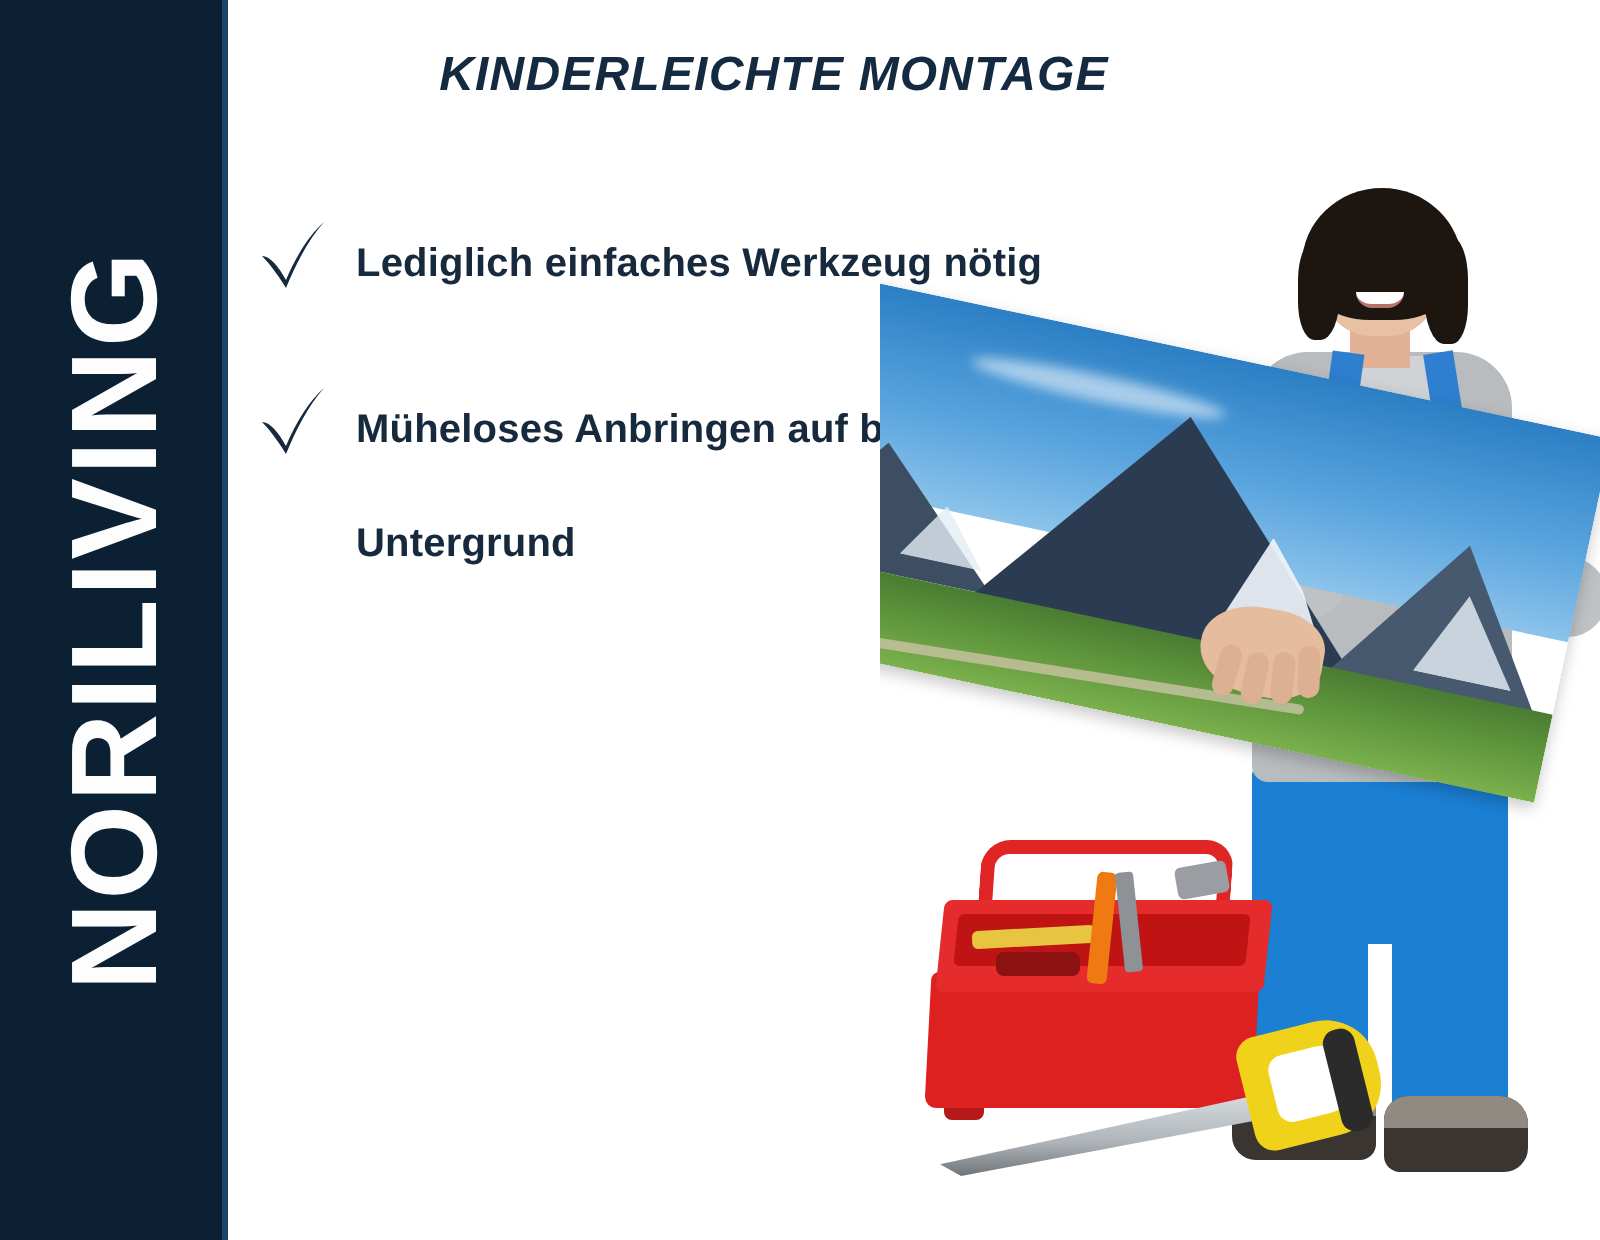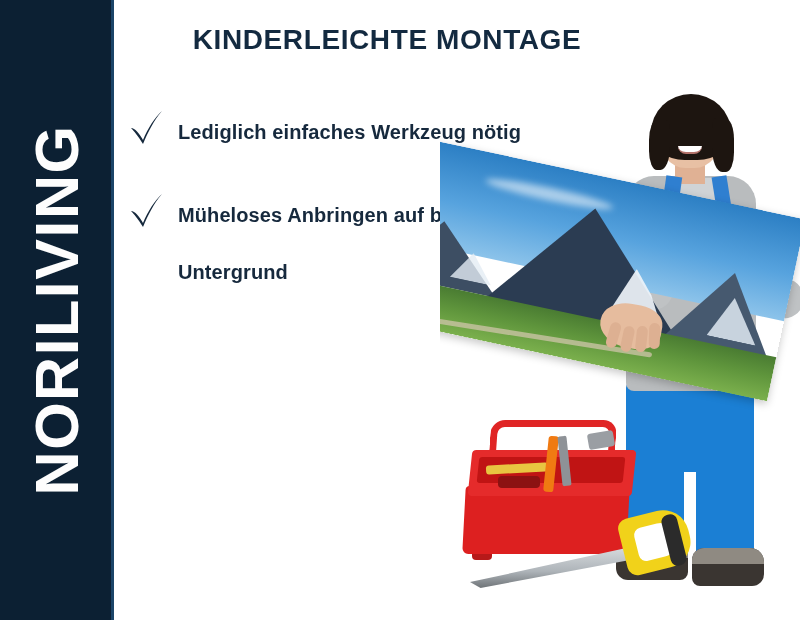--- a/index.html
+++ b/index.html
@@ -43,24 +43,25 @@
     font-family: "Liberation Sans", sans-serif;
   }
 
   
   #headline {
     position: absolute;
     left: 114px; top: 24px;
     width: 546px;
     text-align: center;
     color: #132a40;
-    font-size: 28px;
+    font-size: 24px;
     font-weight: 700;
     letter-spacing: 0.6px;
     font-family: "Liberation Sans", sans-serif;
+    font-style: italic;
   }
 
   
   #bullets {
     position: absolute;
     left: 128px; top: 104px;
     width: 470px;
   }
   .bullet {
     position: relative;

